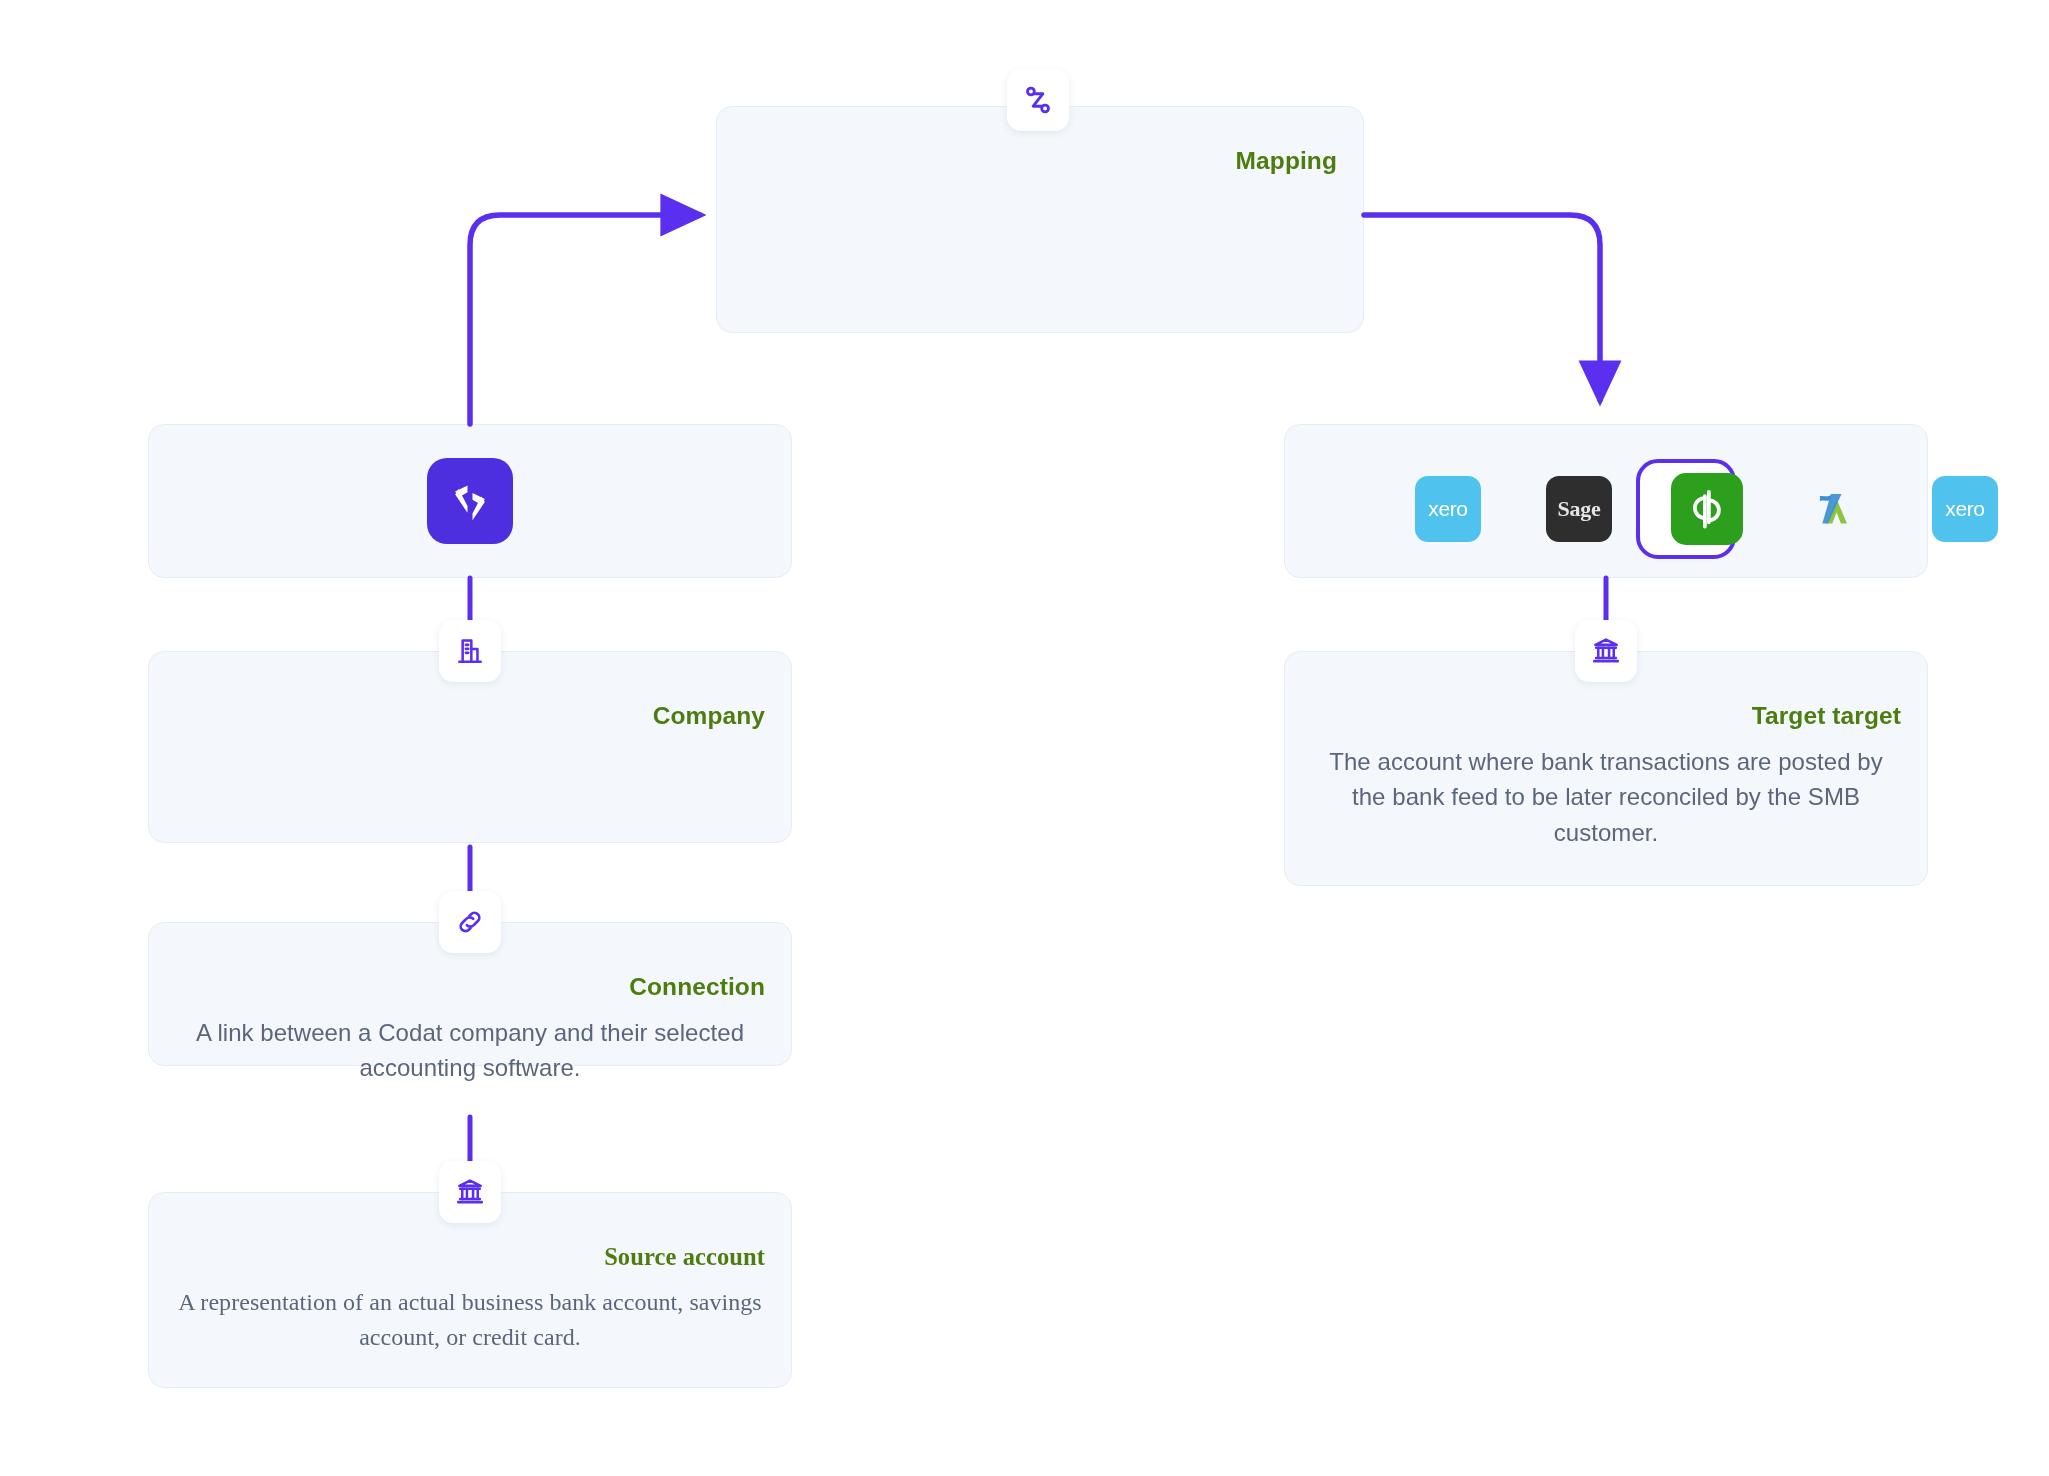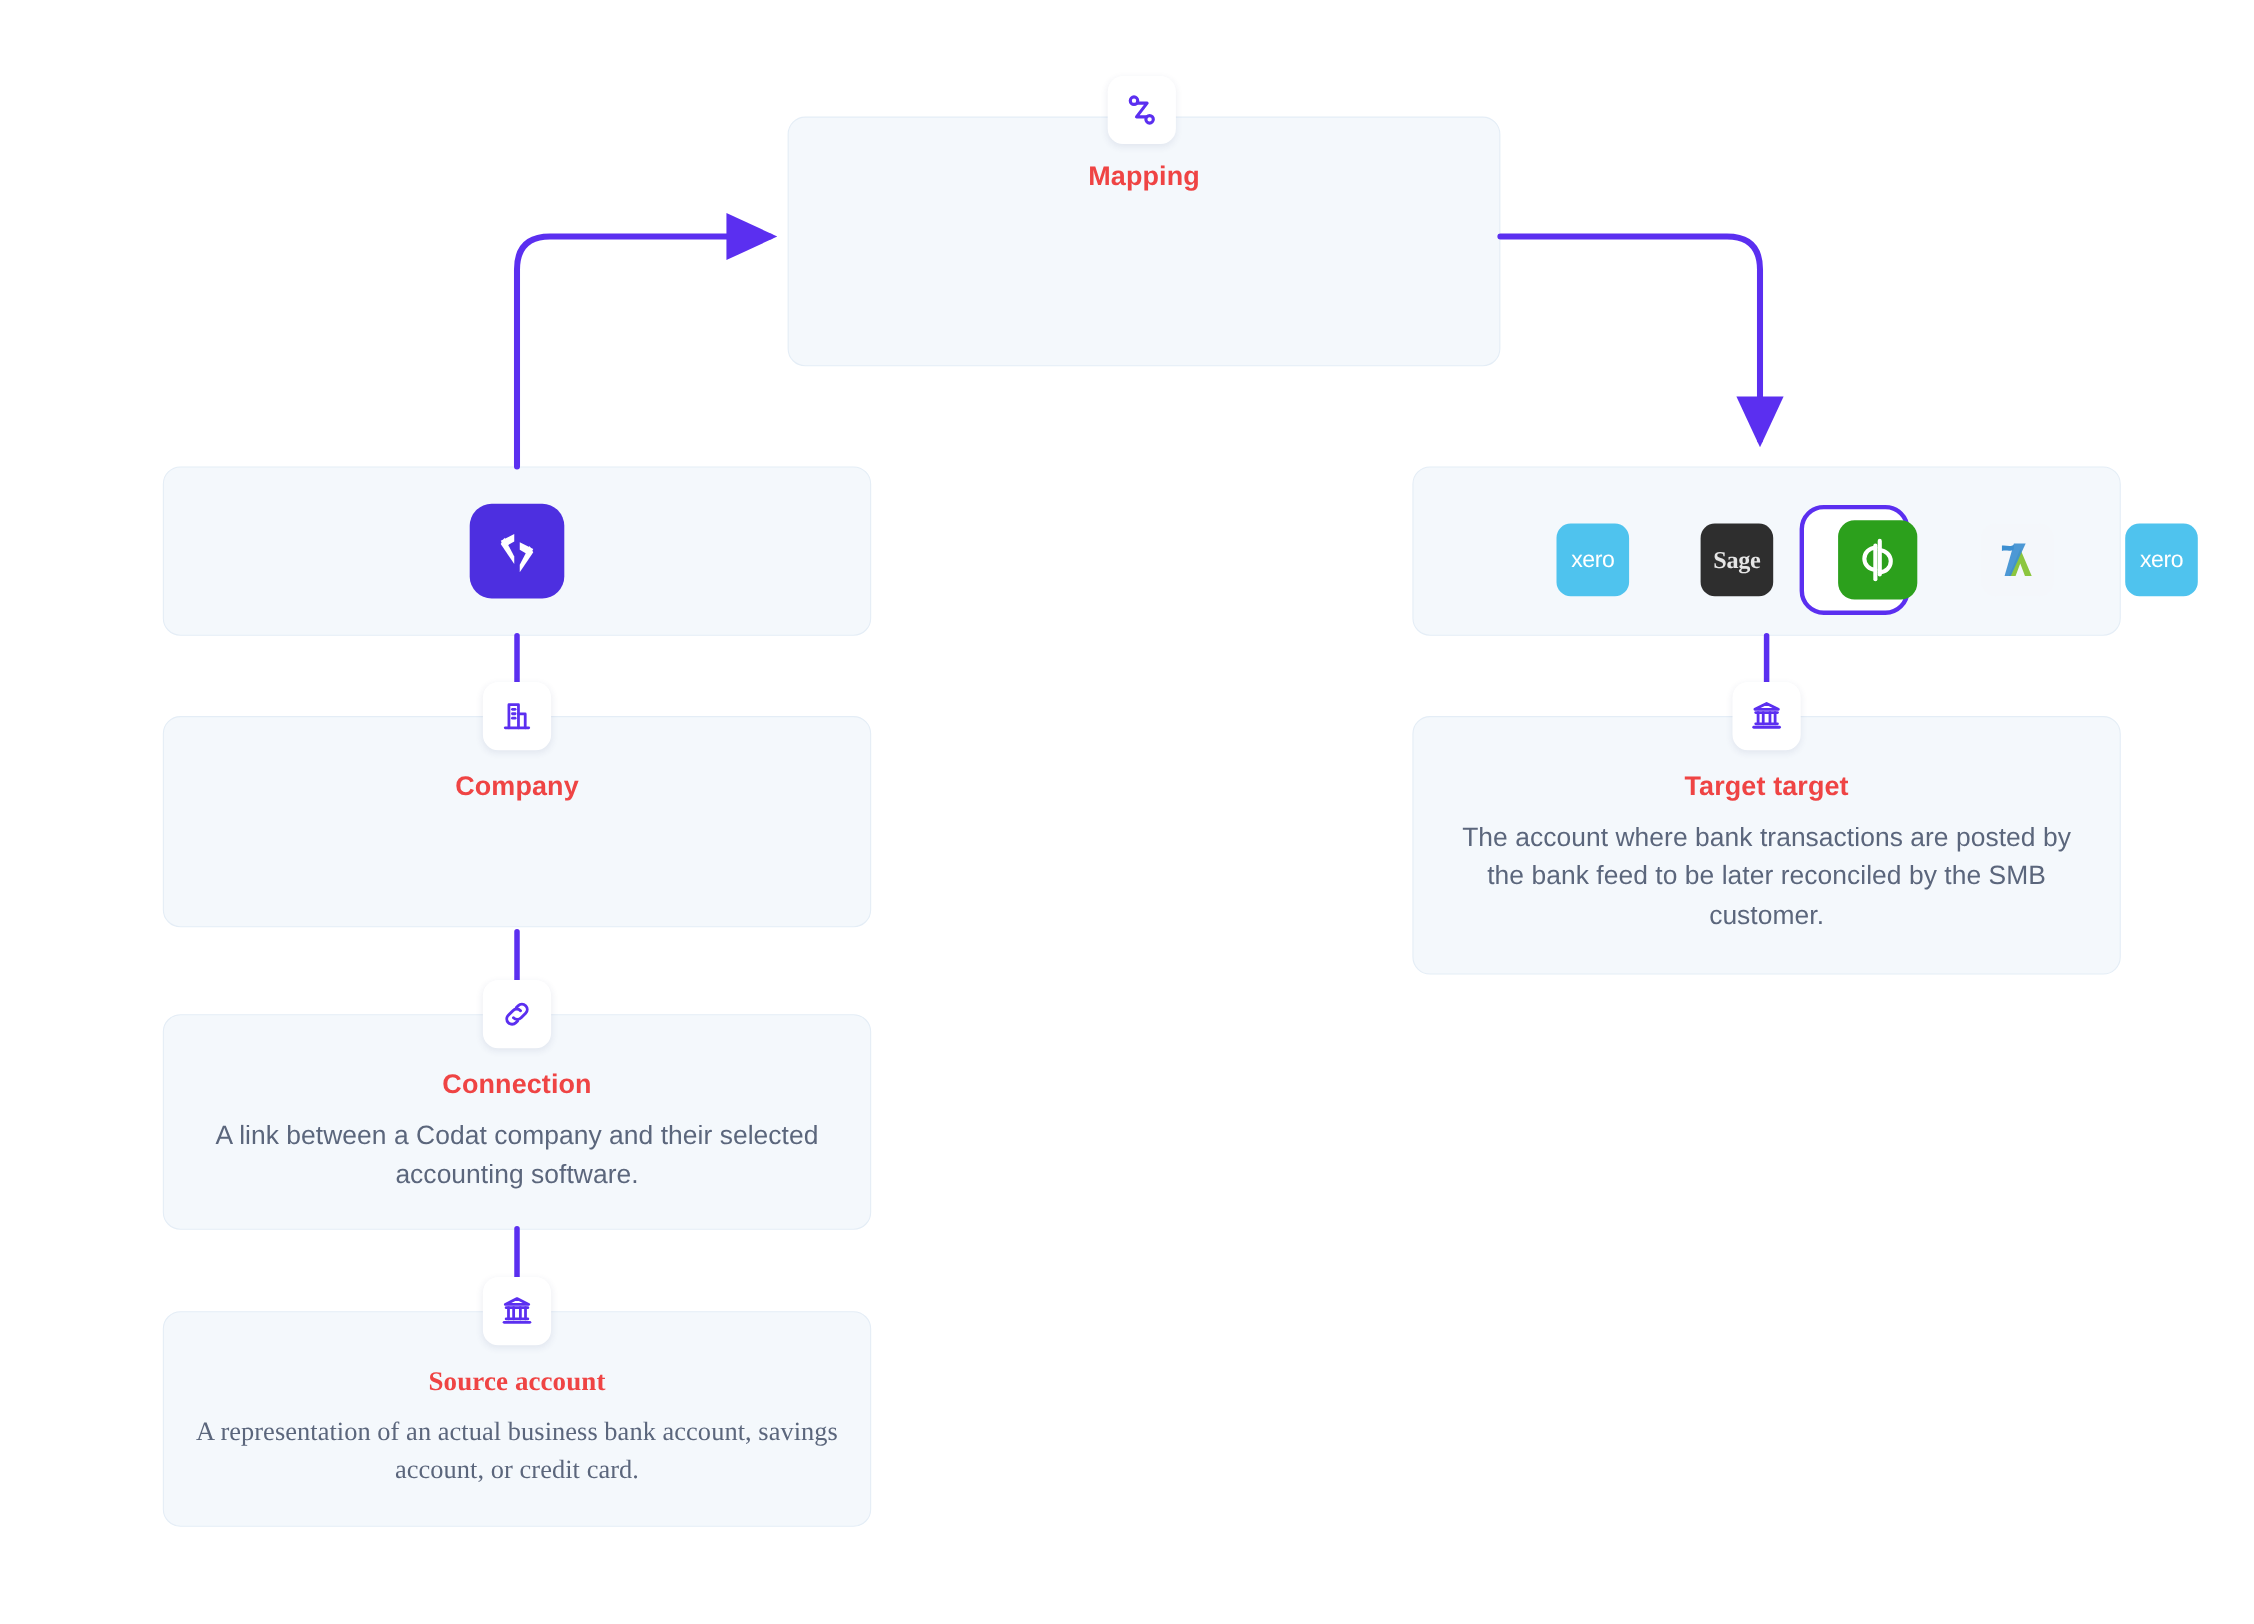--- a/index.html
+++ b/index.html
@@ -25,24 +25,25 @@
     box-sizing: border-box;
     background: #f4f8fc;
     border: 1.5px solid #e4edf6;
     border-radius: 16px;
     text-align: center;
     padding: 0 26px;
   }
   .card-title {
     font-size: 24.5px;
     font-weight: bold;
-    color: #ef4444;
+    color: #4d7c0f;
     letter-spacing: .1px;
     margin: 0 0 12px 0;
     line-height: 1.3;
+    text-align: right;
   }
   .card-desc {
     font-size: 24px;
     color: #5b667c;
     line-height: 1.48;
     margin: 0;
     letter-spacing: .05px;
   }
 
   
@@ -198,21 +199,21 @@
   <div class="card" style="left:148px; top:651px; width:644px; height:192px; padding-top:48px;">
     <div class="card-title">Company</div>
   </div>
 
   <div class="badge" style="left:439px; top:891px;">
     <svg width="32" height="32" viewBox="0 0 24 24" fill="none" stroke="#5b2ff0" stroke-width="2" stroke-linecap="round" stroke-linejoin="round">
       <path d="M9.6 14.4 A3.6 3.6 0 0 0 14.8 14.4 L17.9 11.3 A3.6 3.6 0 0 0 12.8 6.2 L11.6 7.4"></path>
       <path d="M14.4 9.6 A3.6 3.6 0 0 0 9.2 9.6 L6.1 12.7 A3.6 3.6 0 0 0 11.2 17.8 L12.4 16.6"></path>
     </svg>
   </div>
-  <div class="card" style="left:148px; top:922px; width:644px; height:196px; padding-top:48px;">
+  <div class="card" style="left:148px; top:922px; width:644px; height:144px; padding-top:48px;">
     <div class="card-title">Connection</div>
     <div class="card-desc">A link between a Codat company and their selected accounting software.</div>
   </div>
 
   <div class="badge" style="left:439px; top:1161px;">
     <svg width="32" height="32" viewBox="0 0 24 24" fill="none" stroke="#5b2ff0" stroke-width="1.9" stroke-linecap="round" stroke-linejoin="round">
       <path d="M3.2 19.6 L20.8 19.6"></path>
       <path d="M4.6 17.3 L19.4 17.3"></path>
       <path d="M6.2 9.6 L6.2 17.3"></path>
       <path d="M9.7 9.6 L9.7 17.3"></path>

